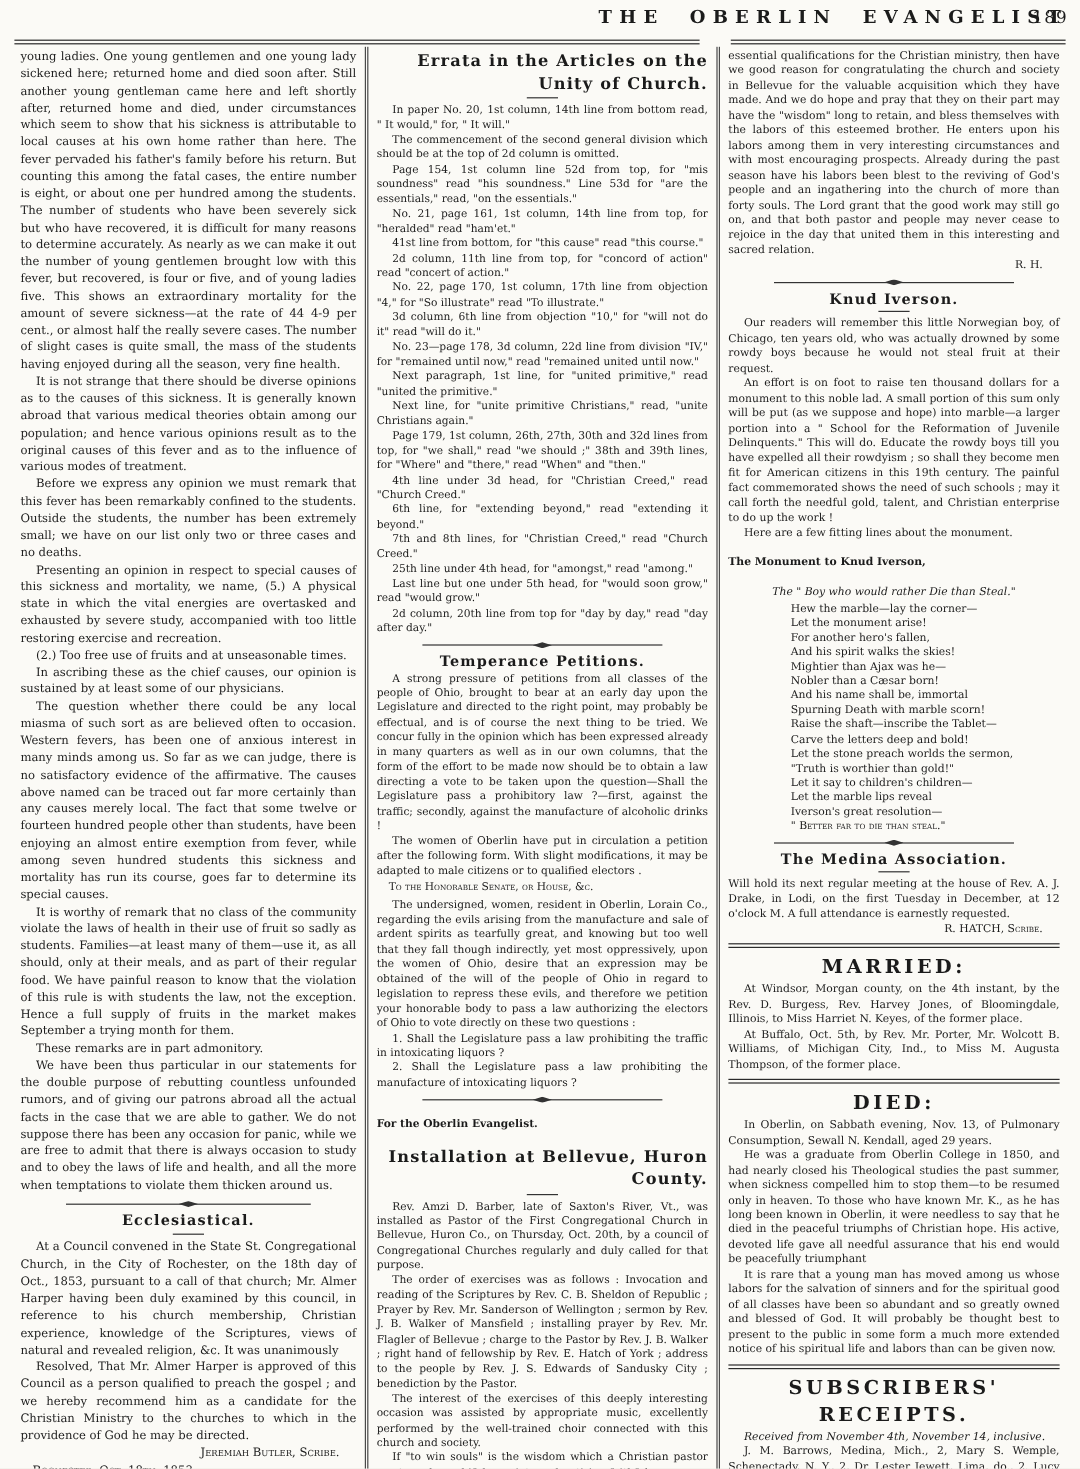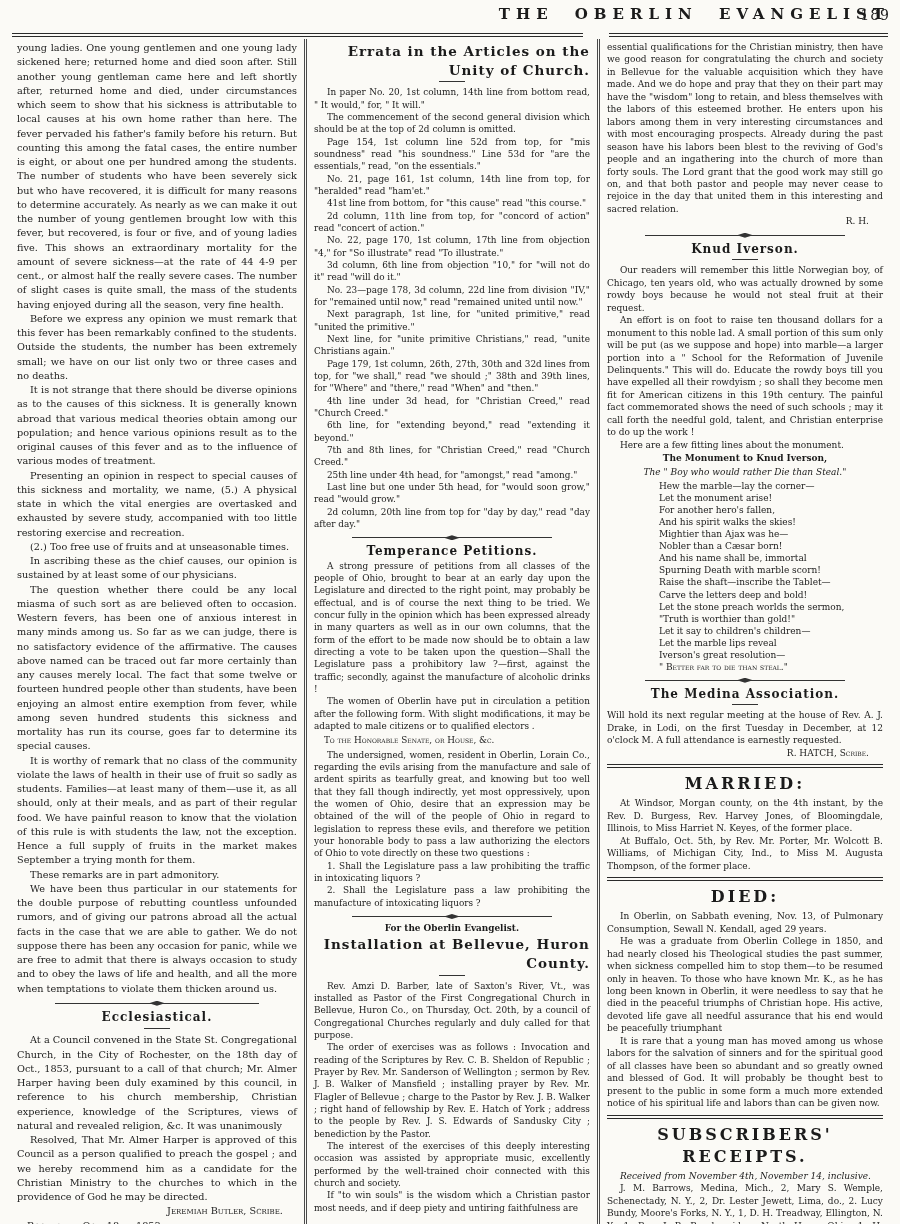--- a/index.html
+++ b/index.html
@@ -32,21 +32,21 @@
   .orn-rule::before{content:"";position:absolute;left:0;right:0;top:2px;border-top:1px solid #333;}
   .orn-rule::after{
     content:"";position:absolute;left:50%;top:0;width:16px;height:5px;margin-left:-8px;background:#333;
     clip-path:polygon(0 50%,50% 0,100% 50%,50% 100%);
   }
   .short-rule{width:26px;border-top:1px solid #333;margin:2px auto 4px auto;}
   .double-rule{border-top:1px solid #2a2a2a;border-bottom:1px solid #2a2a2a;height:2px;margin:5px 0;}
   .sig{text-align:right;text-indent:0;padding-right:14px;font-variant:small-caps;}
   .dateline{text-indent:10px;font-variant:small-caps;}
   .salutation{font-variant:small-caps;text-indent:10px;text-align:left;margin:2px 0;}
-  .center-bold{font-weight:bold;text-align:center;text-indent:0;margin:1px 0;}
+  .center-bold{font-weight:bold;text-indent:0;margin:12px 0;}
   .italic{font-style:italic;}
   .poem{margin:2px 0 2px 52px;}
   .poem .line{line-height:1.34;}
   .poem .line.lastcap{font-variant:small-caps;}
   .subtitle{text-align:center;font-style:italic;text-indent:0;margin-bottom:2px;}
   .question{text-indent:13px;}
 </style>
 </head>
 <body>
 
@@ -58,22 +58,22 @@
   </div>
   <div class="head-rules">
     <div class="seg left"></div>
     <div class="seg right"></div>
   </div>
 
   <div class="columns">
 
     <div class="col col1">
       <p class="noindent">young ladies.  One young gentlemen and one young lady sickened here; returned home and died soon after.  Still another young gentleman came here and left shortly after, returned home and died, under circumstances which seem to show that his sickness is attributable to local causes at his own home rather than here.  The fever pervaded his father's family before his return.  But counting this among the fatal cases, the entire number is eight, or about one per hundred among the students.  The number of students who have been severely sick but who have recovered, it is difficult for many reasons to determine accurately.  As nearly as we can make it out the number of young gentlemen brought low with this fever, but recovered, is four or five, and of young ladies five. This shows an extraordinary mortality for the amount of severe sickness—at the rate of 44 4-9 per cent., or almost half the really severe cases.  The number of slight cases is quite small, the mass of the students having enjoyed during all the season, very fine health.</p>
+      <p>It is not strange that there should be diverse opinions as to the causes of this sickness.  It is generally known abroad that various medical theories obtain among our population; and hence various opinions result as to the original causes of this fever and as to the influence of various modes of treatment.</p>
       <p>Before we express any opinion we must remark that this fever has been remarkably confined to the students. Outside the students, the number has been extremely small; we have on our list only two or three cases and no deaths.</p>
-      <p>It is not strange that there should be diverse opinions as to the causes of this sickness.  It is generally known abroad that various medical theories obtain among our population; and hence various opinions result as to the original causes of this fever and as to the influence of various modes of treatment.</p>
       <p>Presenting an opinion in respect to special causes of this sickness and mortality, we name, (5.) A physical state in which the vital energies are overtasked and exhausted by severe study, accompanied with too little restoring exercise and recreation.</p>
       <p>(2.) Too free use of fruits and at unseasonable times.</p>
       <p>In ascribing these as the chief causes, our opinion is sustained by at least some of our physicians.</p>
       <p>The question whether there could be any local miasma of such sort as are believed often to occasion. Western fevers, has been one of anxious interest in many minds among us.  So far as we can judge, there is no satisfactory evidence of the affirmative.  The causes above named can be traced out far more certainly than any causes merely local.  The fact that some twelve or fourteen hundred people other than students, have been enjoying an almost entire exemption from fever, while among seven hundred students this sickness and mortality has run its course, goes far to determine its special causes.</p>
       <p>It is worthy of remark that no class of the community violate the laws of health in their use of fruit so sadly as students.  Families—at least many of them—use it, as all should, only at their meals, and as part of their regular food.  We have painful reason to know that the violation of this rule is with students the law, not the exception.  Hence a full supply of fruits in the market makes September a trying month for them.</p>
       <p>These remarks are in part admonitory.</p>
       <p>We have been thus particular in our statements for the double purpose of rebutting countless unfounded rumors, and of giving our patrons abroad all the actual facts in the case that we are able to gather.  We do not suppose there has been any occasion for panic, while we are free to admit that there is always occasion to study and to obey the laws of life and health, and all the more when temptations to violate them thicken around us.</p>
 
       <div class="orn-rule"></div>
       <div class="sec-title">Ecclesiastical.</div>

